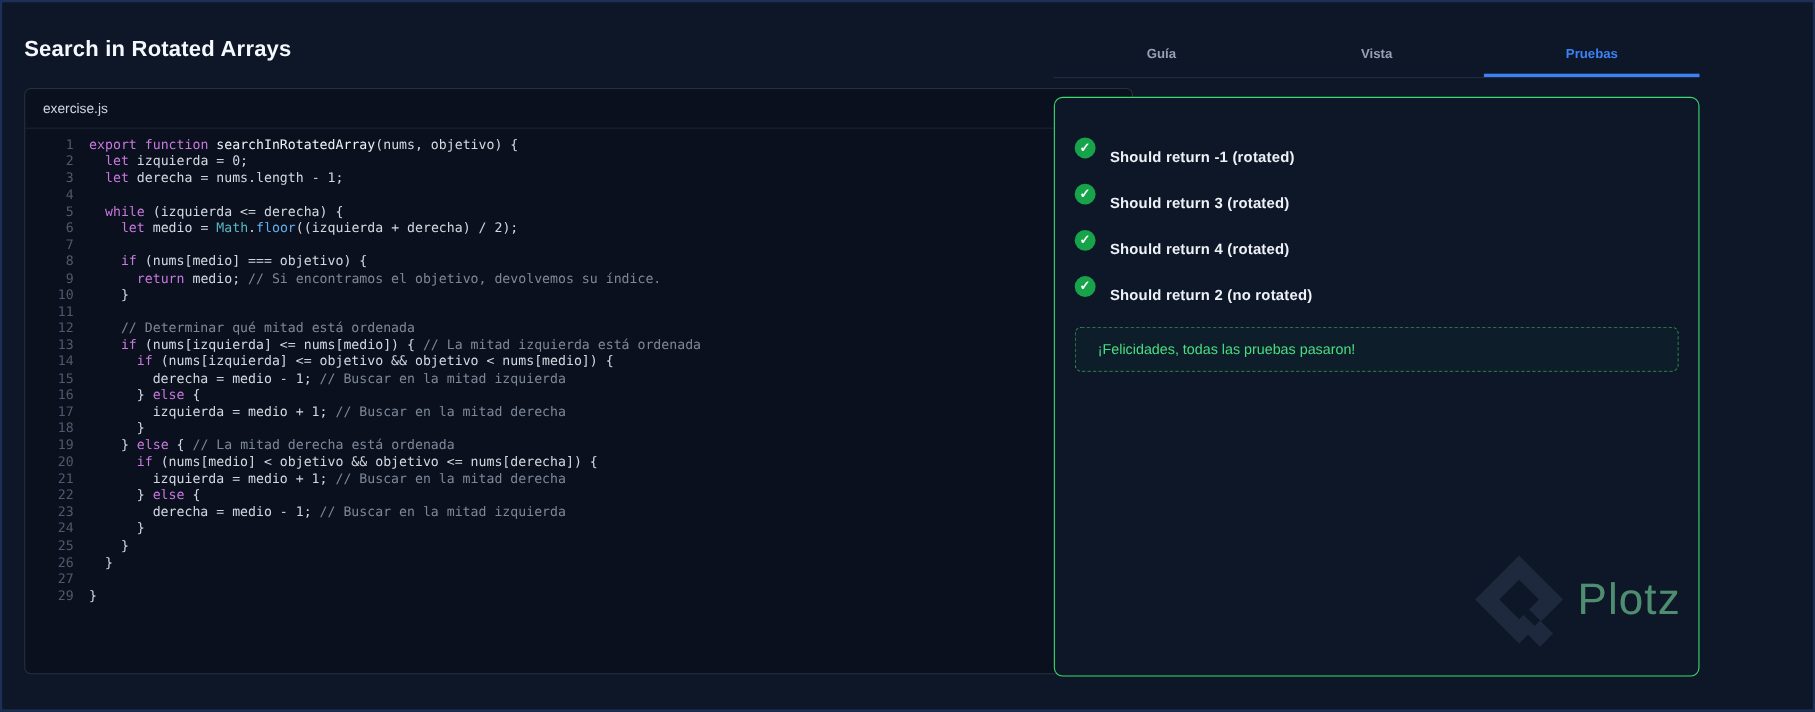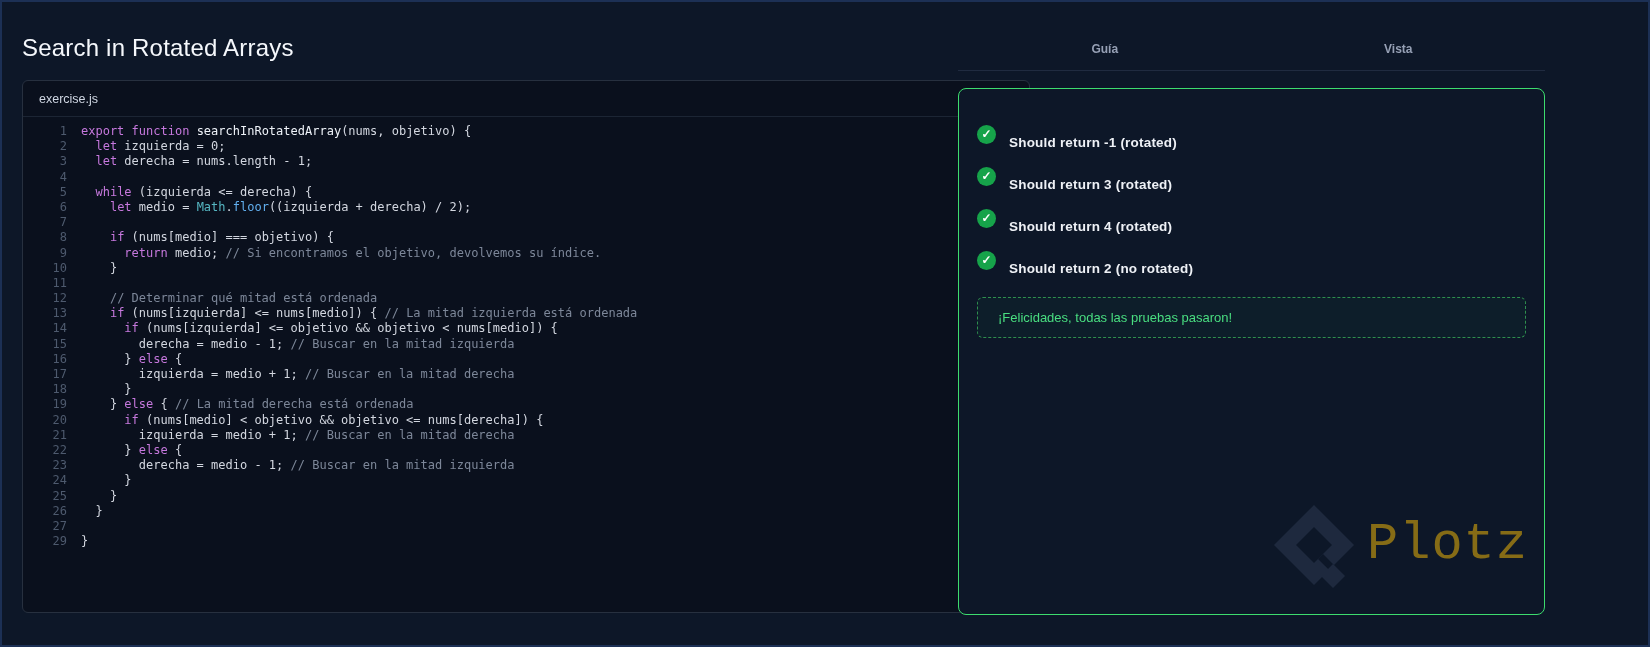--- a/index.html
+++ b/index.html
@@ -5,21 +5,21 @@
   html,body{margin:0;padding:0;}
   body{
     width:1650px;height:647px;position:relative;overflow:hidden;
     background:#0d1728;
     font-family:"Liberation Sans", sans-serif;
     box-shadow: inset 0 0 0 2px #1c3055;
   }
   
   .page-title{
     position:absolute;left:22px;top:34px;margin:0;
-    font-size:24px;font-weight:400;color:#f5f8fc;letter-spacing:.2px;
+    font-size:20px;font-weight:700;color:#f5f8fc;letter-spacing:.2px;
   }
   .editor-panel{
     position:absolute;left:22px;top:80px;width:1008px;height:533px;
     background:#0a101d;border:1px solid #27303f;border-radius:6px;
     box-sizing:border-box;overflow:hidden;
   }
   .editor-header{
     height:36px;display:flex;align-items:center;padding:0 16px;
     border-bottom:1px solid #1c2534;box-sizing:border-box;
   }
@@ -76,23 +76,22 @@
   .success-box{
     margin:16px 18px 0 18px;border:1px dashed #2f8f4e;border-radius:6px;
     padding:12px 20px;color:#49de80;font-size:13px;
     background:rgba(34,197,94,.04);
   }
   .watermark{
     position:absolute;right:16px;bottom:26px;
     display:flex;align-items:center;gap:10px;opacity:.55;pointer-events:none;
   }
   .watermark-text{
-    font-size:52px;color:#eab308;font-weight:400;letter-spacing:1px;
+    font-size:40px;color:#86efac;font-weight:400;letter-spacing:1px;
     line-height:1;
-    font-family:Liberation Mono, monospace;
   }
 </style>
 </head>
 <body>
 
 <h1 class="page-title">Search in Rotated Arrays</h1>
 
 <div class="editor-panel">
   <div class="editor-header">
     <span class="editor-filename">exercise.js</span>
@@ -126,20 +125,21 @@
       <div class="code-line"><span class="line-number">25</span><span class="line-content"><span class="tk-p">    }</span></span></div>
       <div class="code-line"><span class="line-number">26</span><span class="line-content"><span class="tk-p">  }</span></span></div>
       <div class="code-line"><span class="line-number">27</span><span class="line-content"></span></div>
       <div class="code-line"><span class="line-number">29</span><span class="line-content"><span class="tk-p">}</span></span></div>
     </div>
 </div>
 
 <div class="tab-bar" id="tab-bar">
     <div class="tab">Guía</div>
     <div class="tab">Vista</div>
+    <div class="tab active">Pruebas</div>
   </div>
 
 <div class="tests-panel">
   <div class="test-list" id="test-list">
       <div class="test-item">
         <span class="check-icon">✓</span>
         <span class="test-label">Should return -1 (rotated)</span>
       </div>
       <div class="test-item">
         <span class="check-icon">✓</span>

